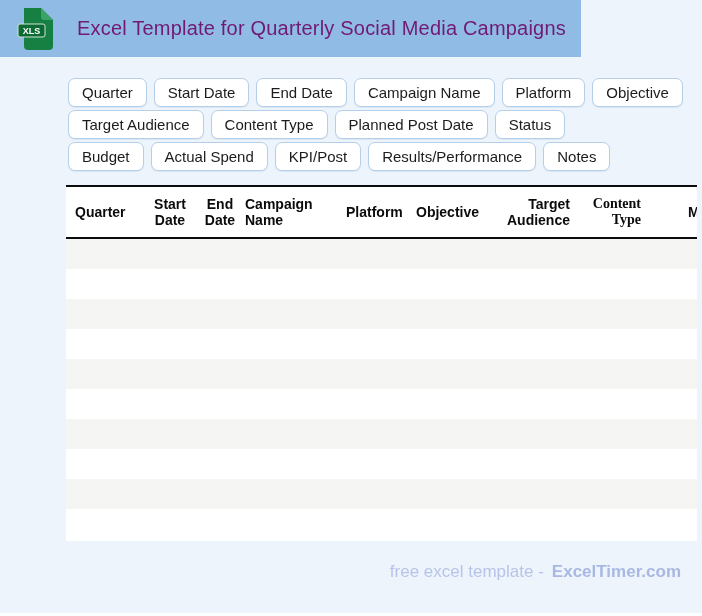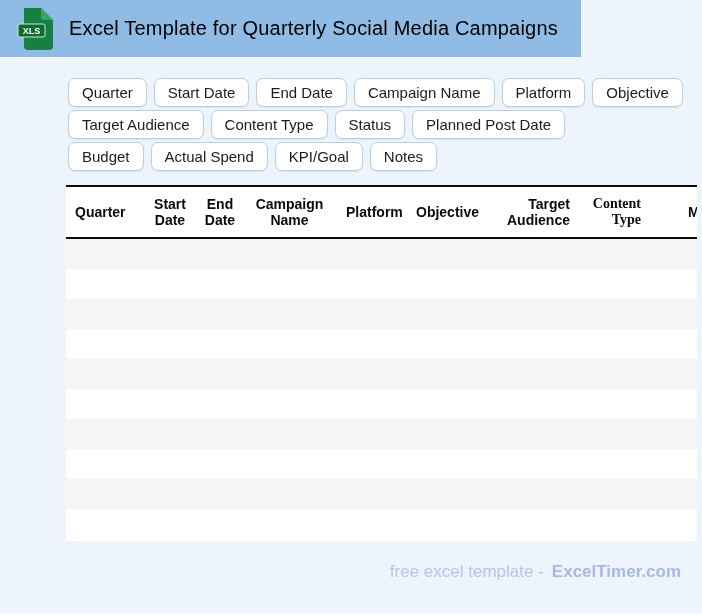--- a/index.html
+++ b/index.html
@@ -8,21 +8,21 @@
     position:relative; width:702px; height:616px;
     background:#edf4fc; overflow:hidden;
   }
   
   .header-bar{
     position:absolute; left:0; top:0; width:581px; height:57px;
     background:#90bbe5; display:flex; align-items:center;
   }
   .xls-icon{ margin-left:16px; width:40px; height:44px; flex:0 0 auto; }
   .header-title{
-    margin-left:13px; color:#000000; font-size:20px; font-weight:500;
+    margin-left:21px; color:#701a75; font-size:20px; font-weight:500;
     letter-spacing:0.2px; white-space:nowrap;
   }
   
   .chip-rows{ position:absolute; left:68px; top:78px; width:630px; }
   .chip-row{ display:flex; gap:7px; margin-bottom:3px; height:29px; }
   .chip{
     display:inline-flex; align-items:center; height:27px;
     padding:0 13px; background:#ffffff; border:1px solid #b5cfe9;
     border-radius:7px; font-size:15px; color:#1c1c1c; white-space:nowrap;
     box-shadow:0 1px 1px rgba(120,150,190,0.15);
@@ -37,21 +37,21 @@
     border-top:2px solid #0c0c0c; border-bottom:2px solid #0c0c0c;
     background:#ffffff; width:660px;
   }
   .th{
     font-size:14px; font-weight:bold; color:#0b0b0b;
     white-space:pre-line; line-height:16px; box-sizing:border-box;
   }
   .th.c1{width:79px; text-align:left;  padding-left:9px;}
   .th.c2{width:50px; text-align:center;}
   .th.c3{width:50px; text-align:center;}
-  .th.c4{width:93px; text-align:center; padding-right:4px;}
+  .th.c4{width:93px; text-align:left; padding-right:4px;}
   .th.c5{width:72px; text-align:left;  padding-left:8px;}
   .th.c6{width:90px; text-align:left;  padding-left:6px;}
   .th.c7{width:75px; text-align:right; padding-right:5px;}
   .th.c8{width:71px; text-align:right; padding-right:5px;font-family:Liberation Serif, serif;}
   .th.c9{width:60px; text-align:left;  padding-left:42px;}
   .tbody{ width:631px; }
   .tr{ height:30px; background:#ffffff; }
   .tr:nth-child(odd){ background:#f5f5f4; }
   
   .footer{
@@ -83,27 +83,28 @@
         <span class="chip">Quarter</span>
         <span class="chip">Start Date</span>
         <span class="chip">End Date</span>
         <span class="chip">Campaign Name</span>
         <span class="chip">Platform</span>
         <span class="chip">Objective</span>
       </div>
     <div class="chip-row">
         <span class="chip">Target Audience</span>
         <span class="chip">Content Type</span>
+        <span class="chip">Planned Post Date</span>
         <span class="chip">Status</span>
-        <span class="chip">Planned Post Date</span>
       </div>
     <div class="chip-row">
         <span class="chip">Budget</span>
         <span class="chip">Actual Spend</span>
-        <span class="chip">KPI/Goal</span>
+        <span class="chip">KPI/Post</span>
+        <span class="chip">Results/Performance</span>
         <span class="chip">Notes</span>
       </div>
   </div>
 
   <div class="sheet">
     <div class="thead">
         <div class="th c1">Quarter</div>
         <div class="th c2">Start
 Date</div>
         <div class="th c3">End

